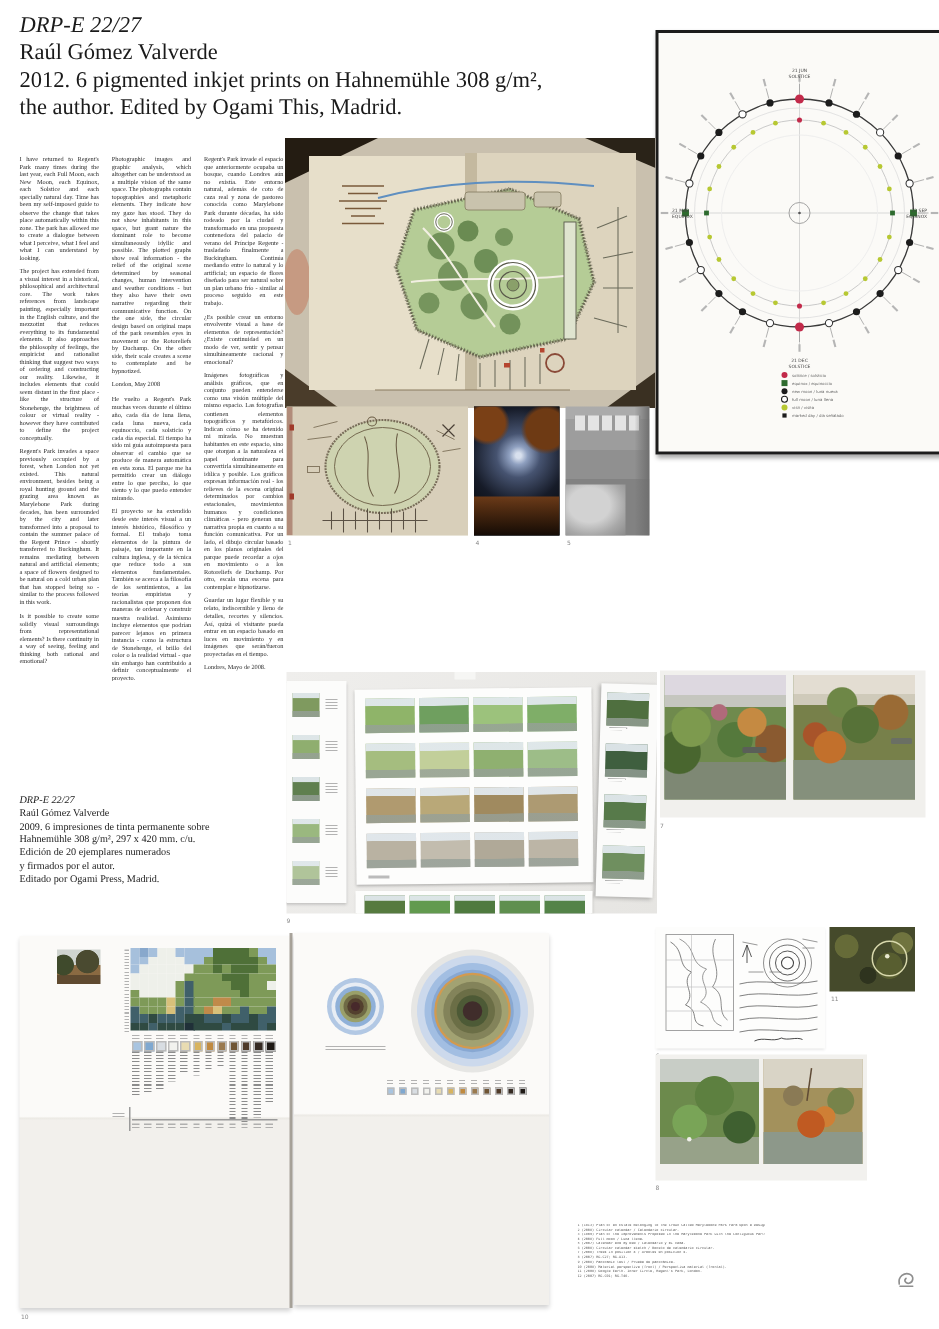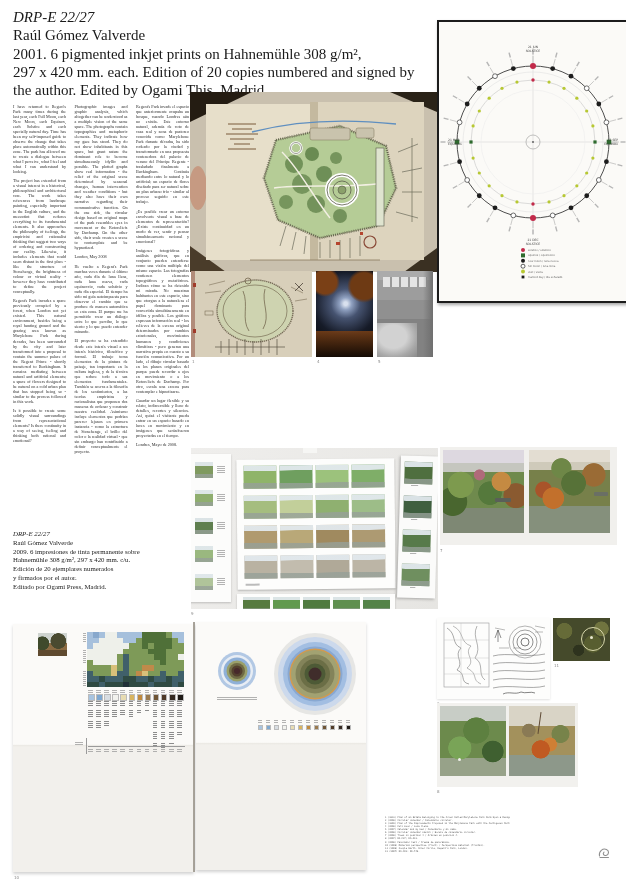--- a/index.html
+++ b/index.html
@@ -96,22 +96,21 @@
   .lsq{position:absolute;width:3.4px;height:3.4px;}
 </style>
 </head>
 <body>
 
 <div id="page">
 
   <div class="abs" id="header">
     <div class="t">DRP-E 22/27</div>
     <div>Raúl Gómez Valverde</div>
-    <div>2001. 6 pigmented inkjet prints on Hahnemühle 308 g/m²,</div>
-    <div>297 x 420 mm. each. Edition of 20 copies numbered and signed by</div>
+    <div>2012. 6 pigmented inkjet prints on Hahnemühle 308 g/m²,</div>
     <div>the author. Edited by Ogami This, Madrid.</div>
   </div>
 
   <div class="abs" id="cal-panel">
     <svg id="cal-svg" width="188" height="274" viewBox="0 0 188 274">
         <line x1="94" y1="30" x2="94" y2="212" stroke="#cccccc" stroke-width="0.5"></line>
         <line x1="10" y1="120" x2="178" y2="120" stroke="#cccccc" stroke-width="0.5"></line>
         <circle cx="94" cy="120" r="70" fill="none" stroke="#e0e0e0" stroke-width="0.6"></circle>
         <circle cx="94" cy="120" r="62" fill="none" stroke="#c4c4c4" stroke-width="0.6"></circle>
         <circle cx="94" cy="120" r="52" fill="none" stroke="#ececec" stroke-width="0.6"></circle>

